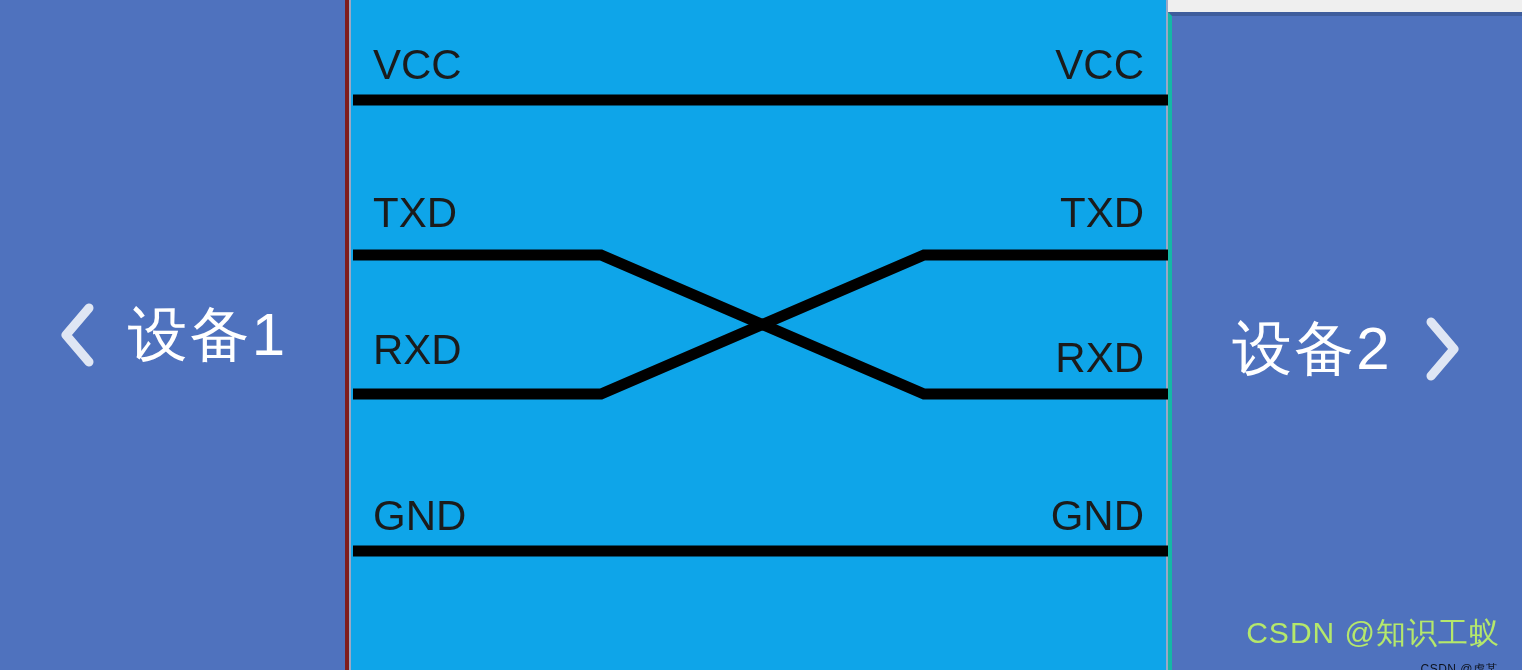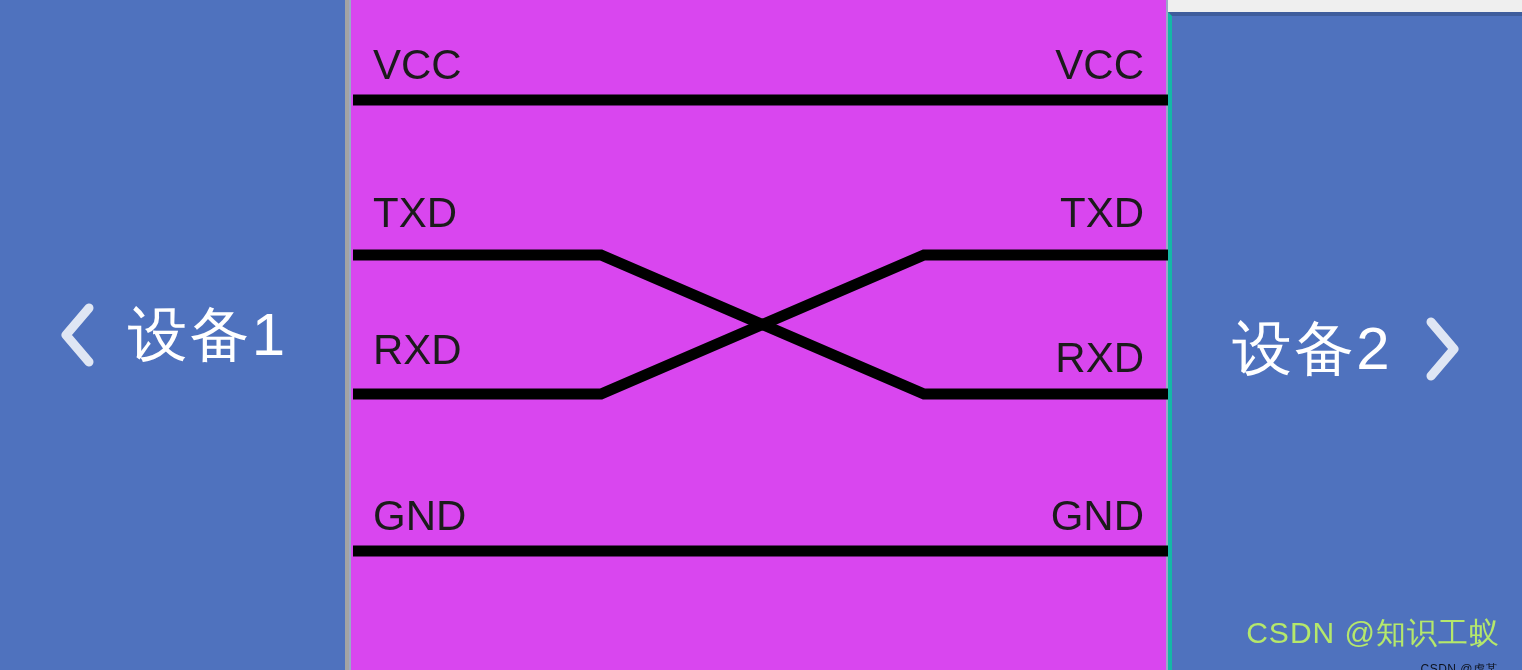--- a/index.html
+++ b/index.html
@@ -24,21 +24,21 @@
     top: 0;
     height: 670px;
     background: #4f72be;
     display: flex;
     align-items: center;
     box-sizing: border-box;
   }
   #device-left {
     left: 0;
     width: 349px;
-    border-right: 4px solid #a3a3a3;
+    border-right: 4px solid #7f1d1d;
     justify-content: center;
   }
   #device-right {
     left: 1168px;
     width: 354px;
     border-left: 4px solid #14b8a6;
     border-top: 4px solid #3f5d9c;
     justify-content: center;
     margin-top: 12px;
   }
@@ -64,21 +64,21 @@
   }
   .chevron svg { display: block; }
 
   
   #board {
     position: absolute;
     left: 349px;
     top: 0;
     width: 819px;
     height: 670px;
-    background: #d946ef;
+    background: #0ea5e9;
     border-left: 2px solid #9aa8c6;
     border-right: 2px solid #9aa8c6;
     box-sizing: border-box;
   }
 
   
   .pin-label {
     position: absolute;
     font-size: 42px;
     line-height: 1;

